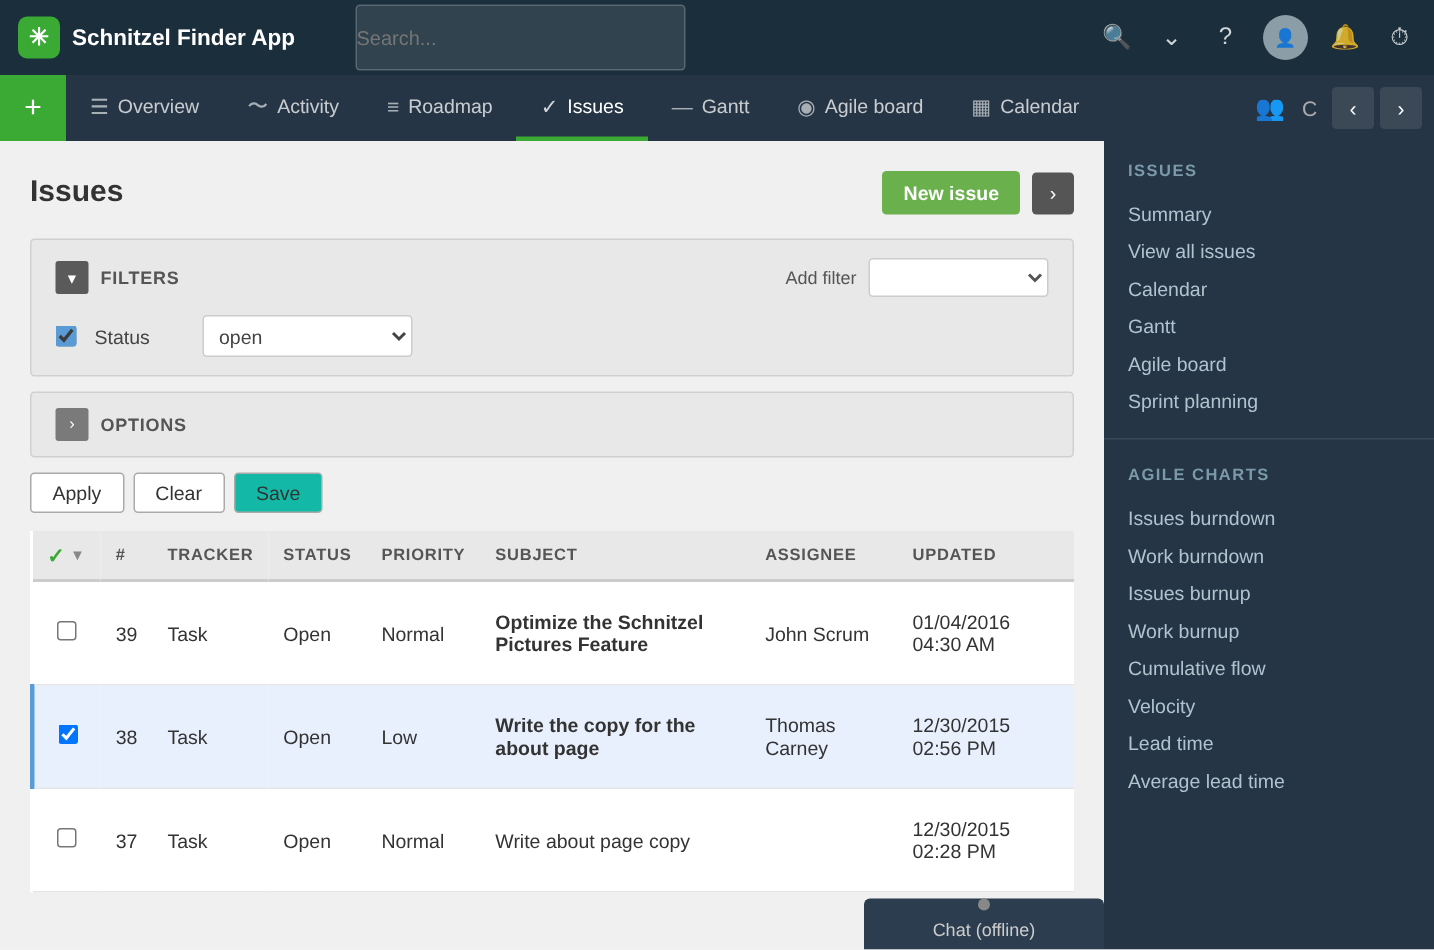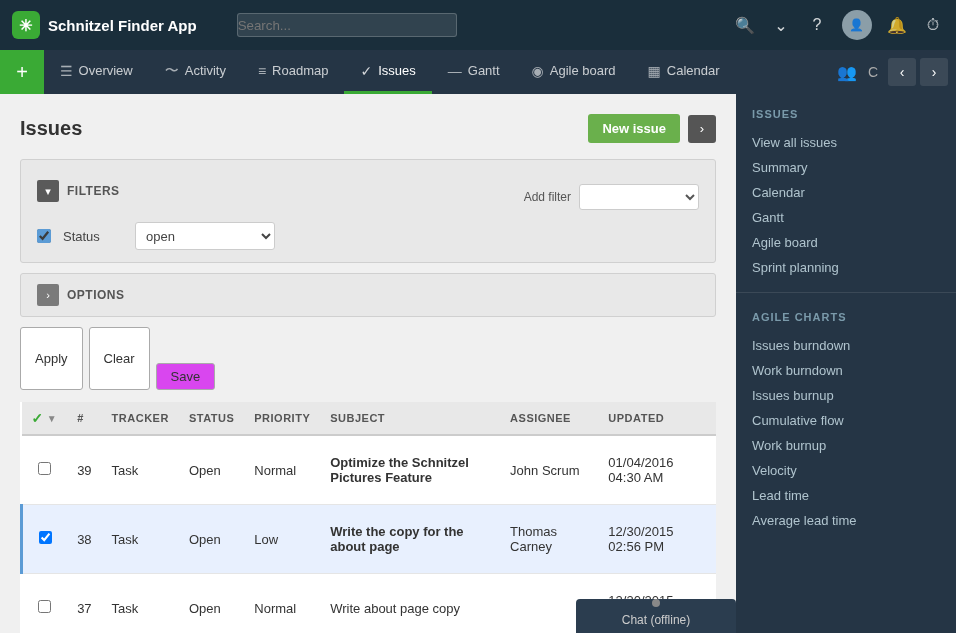--- a/index.html
+++ b/index.html
@@ -27,21 +27,21 @@
     .logo-icon {
       width: 28px; height: 28px;
       background: #3aaa35;
       border-radius: 6px;
       display: flex; align-items: center; justify-content: center;
       font-size: 16px; color: white;
     }
     .top-nav-search {
       flex: 1;
       max-width: 220px;
-      height: 24px;
+      height: 44px;
       background: rgba(255,255,255,0.1);
       border: 1px solid rgba(255,255,255,0.2);
       border-radius: 3px;
       margin-left: 20px;
     }
     .top-nav-icons {
       display: flex;
       align-items: center;
       gap: 14px;
       margin-left: auto;
@@ -190,21 +190,20 @@
       font-weight: bold;
       font-size: 12px;
       color: #555;
       letter-spacing: 0.5px;
     }
     .filters-right {
       margin-left: auto;
       display: flex;
       align-items: center;
       gap: 8px;
-      margin-top: 12px;
     }
     .add-filter-label {
       font-size: 12px;
       color: #555;
     }
     .filter-select {
       height: 26px;
       border: 1px solid #ccc;
       border-radius: 3px;
       background: white;
@@ -282,24 +281,23 @@
       background: #fff;
       color: #333;
       border-color: #aaa;
     }
     .btn-clear {
       background: #fff;
       color: #333;
       border-color: #aaa;
     }
     .btn-save {
-      background: #d946ef;
+      background: #14b8a6;
       color: #333;
       border-color: #aaa;
-      margin-top: 36px;
     }
 
     
     .issues-table {
       width: 100%;
       border-collapse: collapse;
       background: white;
     }
     .issues-table thead tr {
       background: #e8e8e8;
@@ -586,35 +584,35 @@
     </tr>
           </tbody>
       </table>
 
     </div>
   </div>
 
   <div class="right-sidebar">
     <div class="sidebar-section">
       <div class="sidebar-section-title">ISSUES</div>
+      <span class="sidebar-item">Summary</span>
       <span class="sidebar-item">View all issues</span>
-      <span class="sidebar-item">Summary</span>
       <span class="sidebar-item">Calendar</span>
       <span class="sidebar-item">Gantt</span>
       <span class="sidebar-item">Agile board</span>
       <span class="sidebar-item">Sprint planning</span>
     </div>
     <hr class="sidebar-divider">
     <div class="sidebar-section">
       <div class="sidebar-section-title">AGILE CHARTS</div>
       <span class="sidebar-item">Issues burndown</span>
       <span class="sidebar-item">Work burndown</span>
       <span class="sidebar-item">Issues burnup</span>
+      <span class="sidebar-item">Work burnup</span>
       <span class="sidebar-item">Cumulative flow</span>
-      <span class="sidebar-item">Work burnup</span>
       <span class="sidebar-item">Velocity</span>
       <span class="sidebar-item">Lead time</span>
       <span class="sidebar-item">Average lead time</span>
     </div>
   </div>
 
 </div>
 
 <div class="chat-widget">
   <div class="chat-dot"></div>

